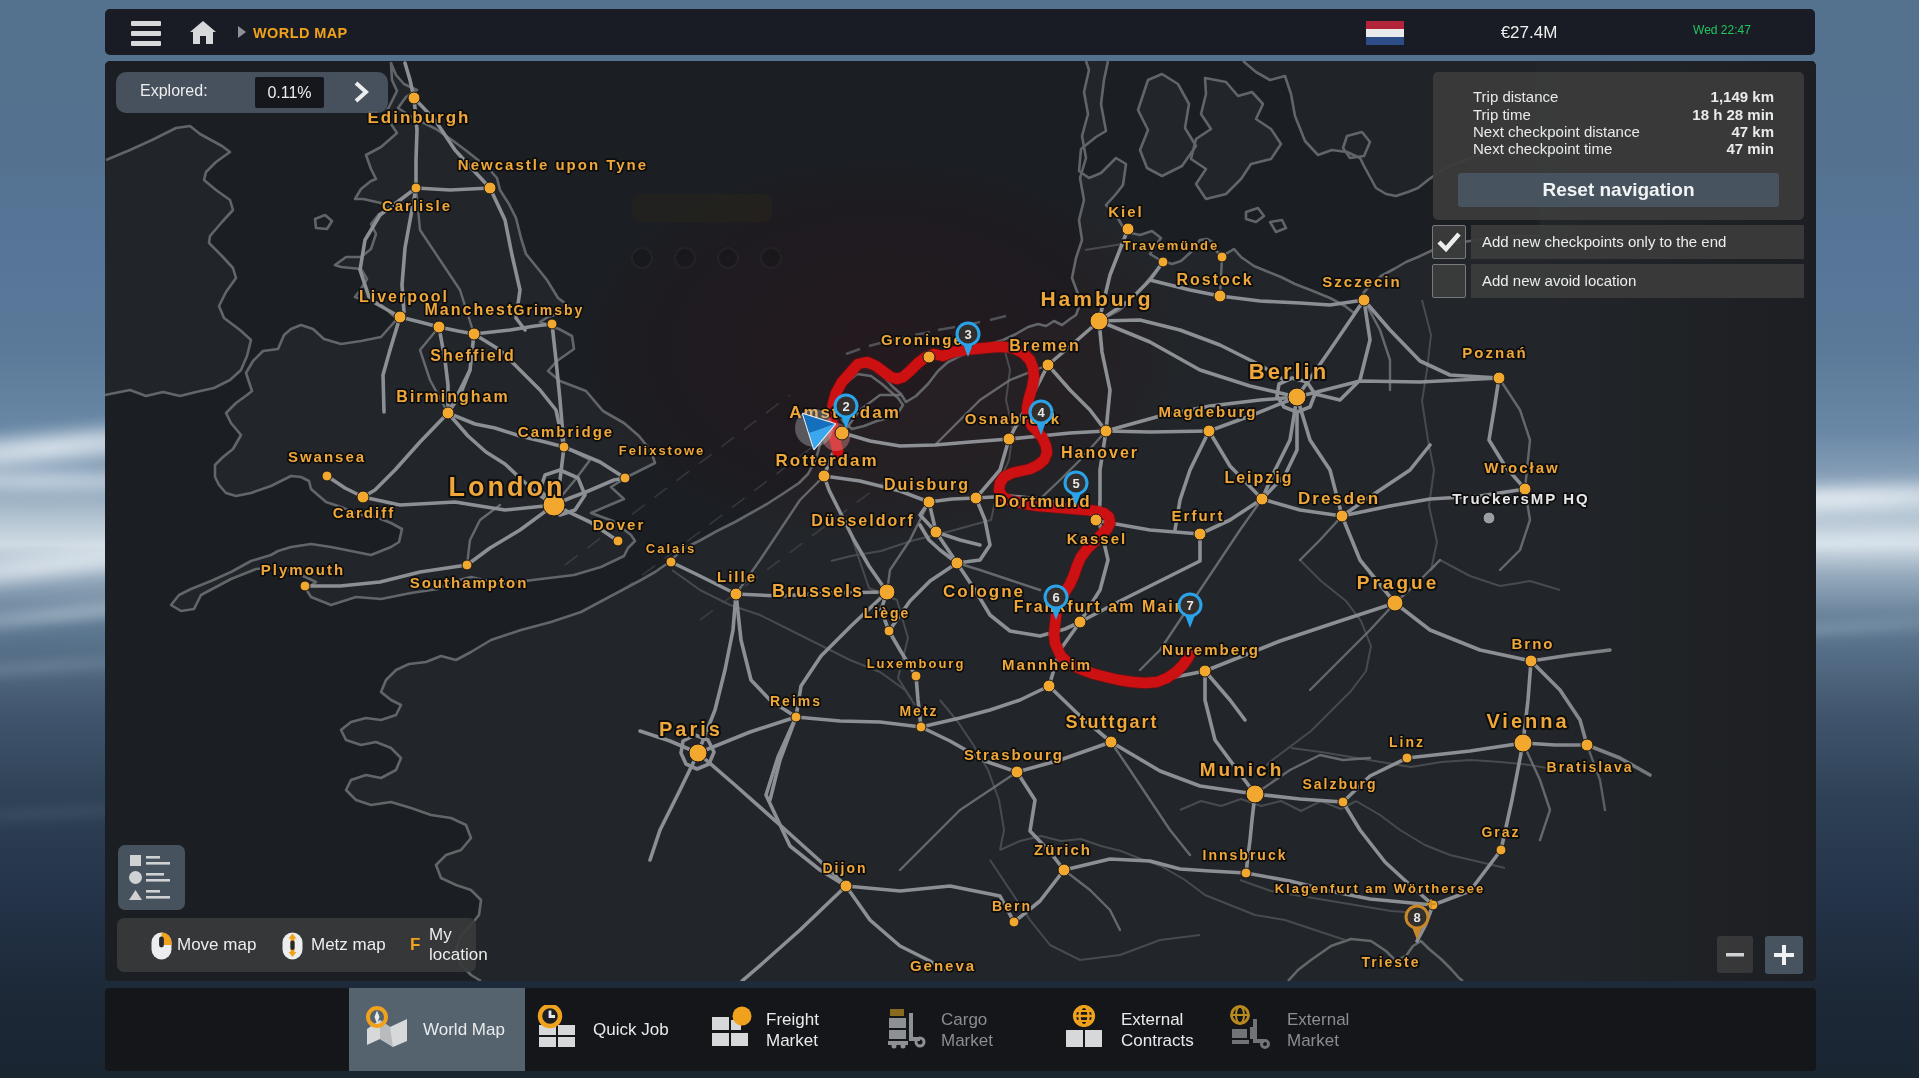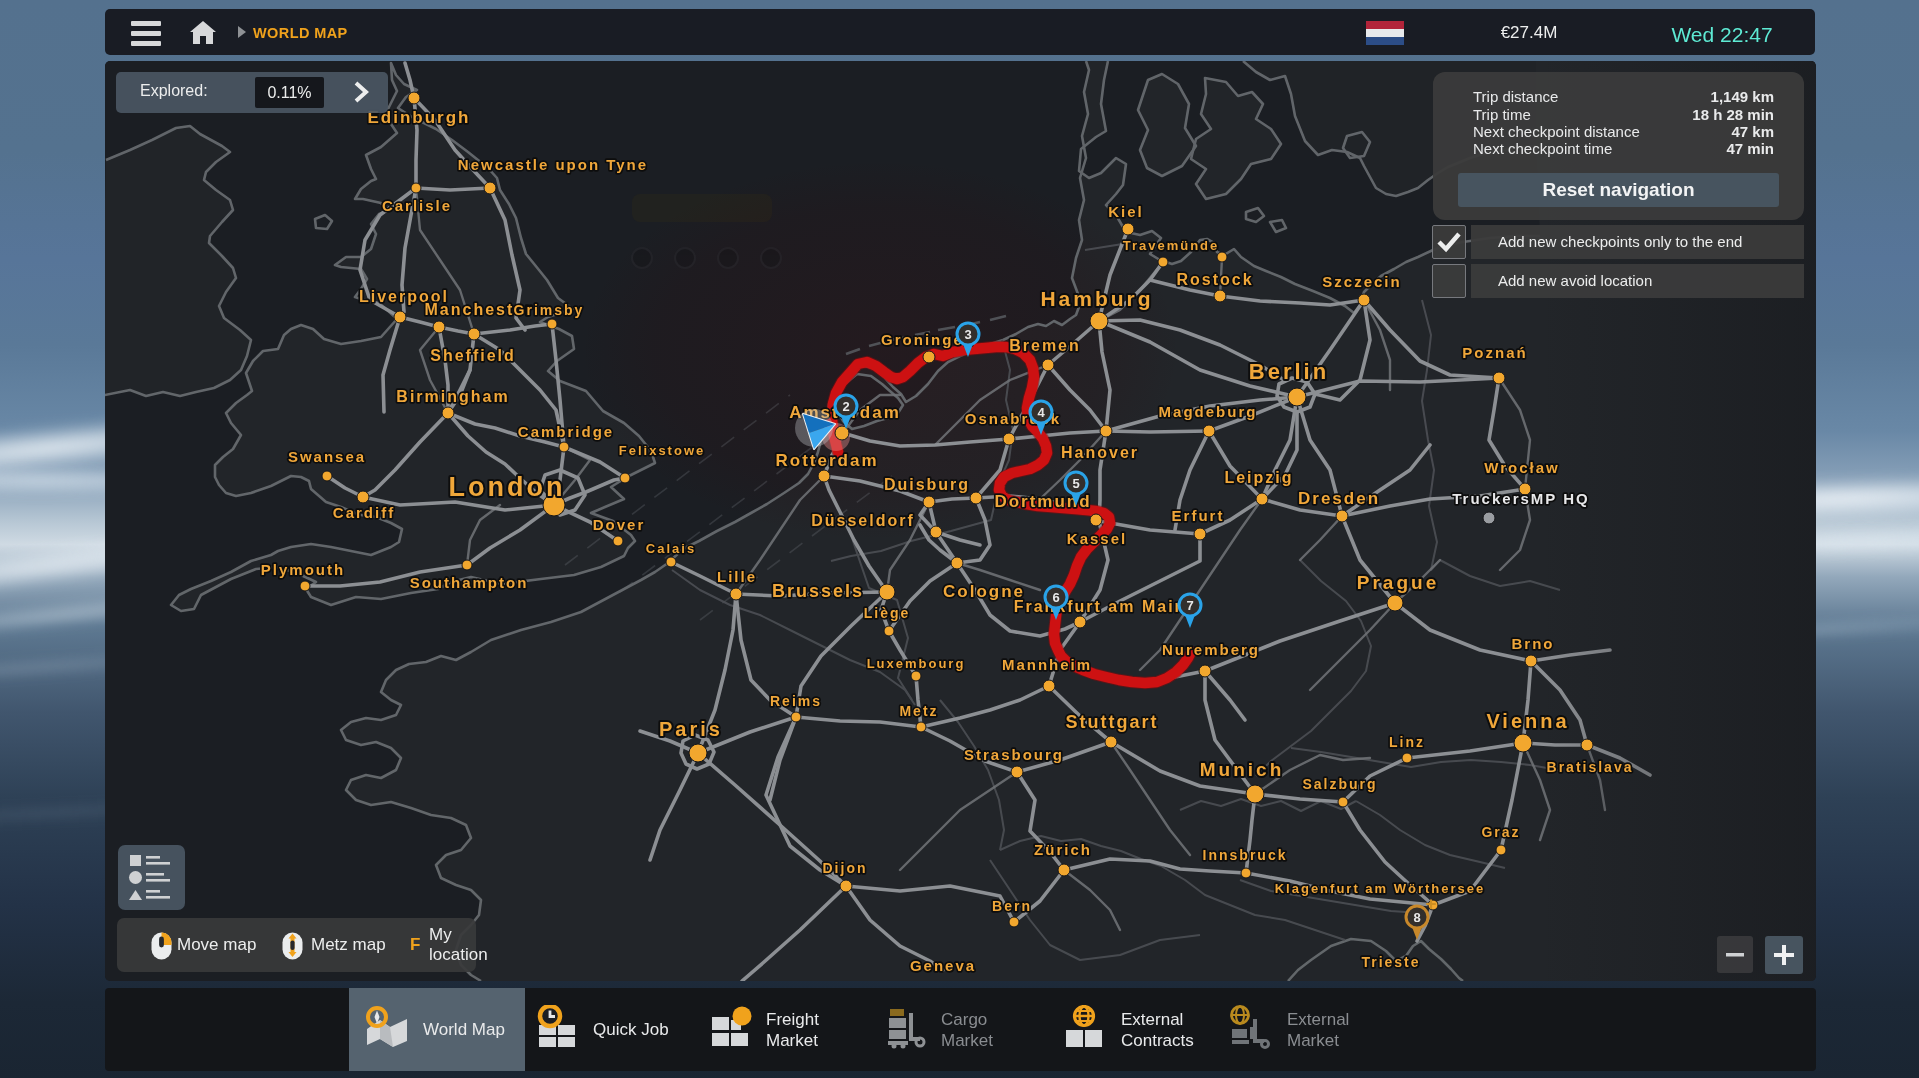--- a/index.html
+++ b/index.html
@@ -4,28 +4,28 @@
 html,body{width:1919px;height:1078px;overflow:hidden;font-family:"Liberation Sans",sans-serif;background:#4f6d8d}
 .bg{position:absolute;left:0;top:0;width:1919px;height:1078px;
 background:linear-gradient(180deg,#54718e 0%,#54728f 14%,#577599 24%,#5a7998 32%,#6988a6 40%,#8ba3ba 45%,#b8c8d5 48.5%,#cfdae3 50.5%,#93a8bb 53.5%,#5e7992 58%,#41566e 66%,#2e4156 74%,#233247 84%,#1c2836 93%,#1a2532 100%)}
 .streak{position:absolute;border-radius:50%;filter:blur(6px)}
 .topbar{position:absolute;left:105px;top:9px;width:1710px;height:46px;background:#191c24;border-radius:5px}
 .mappanel{position:absolute;left:105px;top:61px;width:1711px;height:920px;background:#1b1e23;border-radius:5px;overflow:hidden}
 .bottombar{position:absolute;left:105px;top:988px;width:1711px;height:83px;background:#141619;border-radius:4px;overflow:hidden}
 .ov{position:absolute}
 .hamb span{display:block;width:30px;height:4.5px;background:#d7d8da;margin-bottom:5.5px;border-radius:1px}
 .wmtext{color:#f0a21c;font-weight:bold;font-size:14.5px;letter-spacing:0.4px}
-.explored{position:absolute;left:11px;top:11px;width:272px;height:41px;background:rgba(74,86,99,0.92);border-radius:5px;color:#eceded;font-size:16px}
+.explored{position:absolute;left:11px;top:11px;width:272px;height:41px;background:rgba(74,86,99,0.92);border-radius:10px;color:#eceded;font-size:16px}
 .expval{position:absolute;left:139px;top:5px;width:69px;height:31px;background:#15171c;border-radius:2px;text-align:center;line-height:31px;font-size:16px}
-.trip{position:absolute;left:1328px;top:11px;width:371px;height:148px;background:rgba(59,59,59,0.95);border-radius:12px;color:#e9eaeb;font-size:15px}
+.trip{position:absolute;left:1328px;top:11px;width:371px;height:148px;background:rgba(59,59,59,0.95);border-radius:5px;color:#e9eaeb;font-size:15px}
 .triprow{position:absolute;left:40px;right:30px;height:18px}
 .triprow b{font-weight:bold;float:right}
 .resetbtn{position:absolute;left:25px;top:101px;width:321px;height:34px;background:#47545f;border-radius:3px;color:#f2f3f4;font-weight:bold;font-size:19px;text-align:center;line-height:34px}
 .chk{position:absolute;width:34px;height:34px;background:rgba(59,59,59,0.95);border:1px solid #77797e;border-radius:2px}
-.chklab{position:absolute;left:1366px;width:333px;height:34px;background:rgba(59,59,59,0.95);color:#eceded;font-size:15px;line-height:34px;padding-left:27px}
+.chklab{position:absolute;left:1366px;width:333px;height:34px;background:rgba(59,59,59,0.95);color:#eceded;font-size:15px;line-height:34px;padding-left:11px}
 .legend{position:absolute;left:13px;top:784px;width:67px;height:65px;background:#46525e;border-radius:7px}
 .movebar{position:absolute;left:12px;top:857px;width:359px;height:54px;background:rgba(56,57,59,0.92);border-radius:7px;color:#eceded;font-size:17px}
 .mitem{position:absolute;top:0;height:54px;display:flex;align-items:center}
 .zbtn{position:absolute;border-radius:3px;color:#d8d9da;text-align:center}
 .tab{position:absolute;top:0;height:83px;display:flex;align-items:center;color:#e9eaeb;font-size:17px}
 .tab .lbl{margin-left:13px;line-height:21px}
 .dim{color:#8a8d91}
 </style></head><body>
 <div class="bg"></div>
 <div class="streak" style="left:-260px;top:425px;width:620px;height:46px;background:radial-gradient(closest-side,rgba(244,249,252,0.85),rgba(244,249,252,0));transform:rotate(-6deg)"></div>
@@ -50,21 +50,21 @@
  <svg class="ov" style="left:132px;top:17px" width="10" height="12">
       <polygon points="1,0 9,6 1,12" fill="#8e9195"></polygon>
     </svg>
  <div class="ov wmtext" style="left:148px;top:16px">WORLD MAP</div>
  <div class="ov" style="left:1261px;top:12px;width:38px;height:24px">
    <div style="height:8px;background:#b2243a"></div>
       <div style="height:8px;background:#e8eaec"></div>
       <div style="height:8px;background:#2c4d87"></div>
  </div>
  <div class="ov" style="left:1354px;top:14px;width:140px;text-align:center;color:#eceded;font-size:17px">€27.4M</div>
- <div class="ov" style="left:1547px;top:14px;width:140px;text-align:center;color:#5eead4;font-size:21px">Wed 22:47</div>
+ <div class="ov" style="left:1547px;top:14px;width:140px;text-align:center;color:#22c55e;font-size:12px">Wed 22:47</div>
 </div>
 
 <div class="mappanel">
 <svg width="1711" height="920" viewBox="105 61 1711 920" style="position:absolute;left:0;top:0">
 <rect x="105" y="61" width="1711" height="920" rx="5" fill="#1b1e23"></rect>
 <path d="M668 563 L683 549 L699 541 L717 531 L735 522 L751 513 L767 504 L784 493 L799 483 L808 474 L814 463 L818 452 L821 440 L824 434 L827 420 L829 404 L833 393 L841 382 L851 372 L862 366 L874 368 L884 377 L893 387 L901 394 L906 402 L916 396 L928 384 L938 371 L948 362 L960 356 L975 350 L990 344 L1003 340 L1016 334 L1028 327 L1038 324 L1046 326 L1054 321 L1062 325 L1070 319 L1076 315 L1080 304 L1078 294 L1072 278 L1076 258 L1082 240 L1079 220 L1084 200 L1080 178 L1086 158 L1082 136 L1088 114 L1084 92 L1089 70 L1086 61 L1086 61 L1815 61 L1815 981 L481 981 L481 981 L471 975 L461 965 L456 950 L461 935 L471 925 L479 915 L481 900 L471 890 L456 885 L441 878 L436 865 L446 855 L461 850 L471 838 L466 825 L451 818 L431 815 L411 808 L391 802 L371 805 L356 800 L346 790 L351 780 L366 775 L381 778 L396 770 L401 758 L391 748 L376 742 L361 745 L346 740 L341 730 L351 722 L366 718 L381 720 L396 715 L401 705 L391 700 L381 692 L386 680 L396 670 L409 664 L426 662 L441 656 L456 660 L471 652 L491 640 L521 630 L551 622 L581 612 L611 596 L641 580 L655 572 L668 563 Z" fill="#222529"></path>
 <path d="M1108 61 L1104 80 L1101 104 L1106 131 L1096 137 L1081 149 L1079 171 L1089 178 L1101 173 L1116 158 L1126 164 L1123 185 L1116 194 L1106 205 L1116 215 L1123 227 L1131 233 L1140 235 L1152 231 L1161 238 L1156 245 L1150 254 L1160 260 L1172 264 L1181 261 L1191 252 L1200 240 L1207 239 L1214 243 L1217 252 L1224 255 L1234 249 L1241 257 L1254 266 L1266 271 L1281 277 L1295 284 L1313 291 L1330 298 L1345 306 L1354 313 L1360 305 L1364 292 L1372 284 L1381 276 L1394 269 L1406 262 L1418 257 L1433 250 L1448 245 L1463 242 L1490 238 L1516 236 L1540 236 L1536 146 L1536 146 L1512 148 L1490 152 L1470 158 L1458 163 L1448 167 L1438 173 L1428 180 L1418 188 L1408 192 L1396 196 L1386 194 L1376 188 L1364 166 L1360 158 L1347 152 L1332 150 L1318 155 L1305 141 L1295 116 L1291 94 L1285 76 L1270 80 L1256 72 L1243 61 L1243 61 L1108 61 Z" fill="#1b1e23"></path>
 <path d="M391 63 L396 75 L404 84 L417 90 L406 97 L398 108 L412 117 L436 129 L452 140 L468 152 L488 168 L497 178 L500 190 L509 204 L516 218 L521 238 L526 254 L539 270 L547 280 L558 298 L573 309 L548 317 L540 322 L559 329 L572 336 L574 349 L557 361 L548 371 L560 381 L586 391 L603 411 L624 423 L639 436 L651 451 L655 463 L639 471 L627 477 L611 487 L624 499 L605 507 L591 513 L613 521 L631 535 L635 541 L628 548 L624 556 L601 567 L574 575 L541 579 L501 584 L471 577 L451 582 L438 589 L411 593 L381 599 L356 597 L331 605 L311 597 L306 589 L316 582 L301 575 L279 567 L256 569 L231 579 L216 587 L201 595 L194 609 L181 611 L171 605 L179 595 L191 589 L211 581 L231 572 L251 561 L271 555 L278 551 L291 547 L311 544 L331 547 L351 551 L371 555 L391 547 L399 542 L402 529 L391 523 L376 517 L361 515 L355 513 L341 507 L326 502 L311 489 L309 481 L301 477 L291 476 L271 486 L251 493 L236 496 L226 493 L219 485 L215 477 L215 465 L223 457 L233 449 L241 435 L231 423 L226 413 L236 403 L247 395 L252 391 L246 373 L253 361 L263 351 L278 349 L284 335 L291 329 L301 325 L313 329 L324 339 L341 344 L361 341 L381 337 L397 319 L386 309 L379 303 L361 299 L355 297 L361 289 L367 279 L361 269 L341 267 L335 265 L346 257 L361 257 L371 249 L376 234 L371 224 L379 214 L387 211 L381 203 L363 199 L355 199 L361 189 L371 181 L376 179 L371 169 L366 155 L381 147 L397 133 L389 121 L387 111 L393 99 L397 91 L392 80 Z" fill="#222529"></path>
 <path d="M106 160 L130 150 L152 140 L176 128 L190 126 L200 134 L222 146 L230 152 L216 162 L206 172 L204 180 L216 190 L230 200 L233 210 L222 222 L210 236 L209 243 L222 256 L233 268 L236 278 L226 292 L219 306 L224 318 L240 330 L251 340 L247 356 L241 370 L230 380 L214 388 L196 392 L180 396 L163 392 L146 396 L130 390 L100 396 Z" fill="#212428"></path>
 <path d="M1243 61 L1256 72 L1270 80 L1285 76 L1291 94 L1295 116 L1305 141 L1318 155 L1332 150 L1347 152 L1360 158 L1364 166 L1376 188 L1386 194 L1396 196 L1408 192 L1418 188 L1428 180 L1438 173 L1448 167 L1458 163 L1470 158 L1490 152 L1512 148 L1536 146 L1536,146 L1536,61 L1243,61 Z" fill="#202327"></path>

